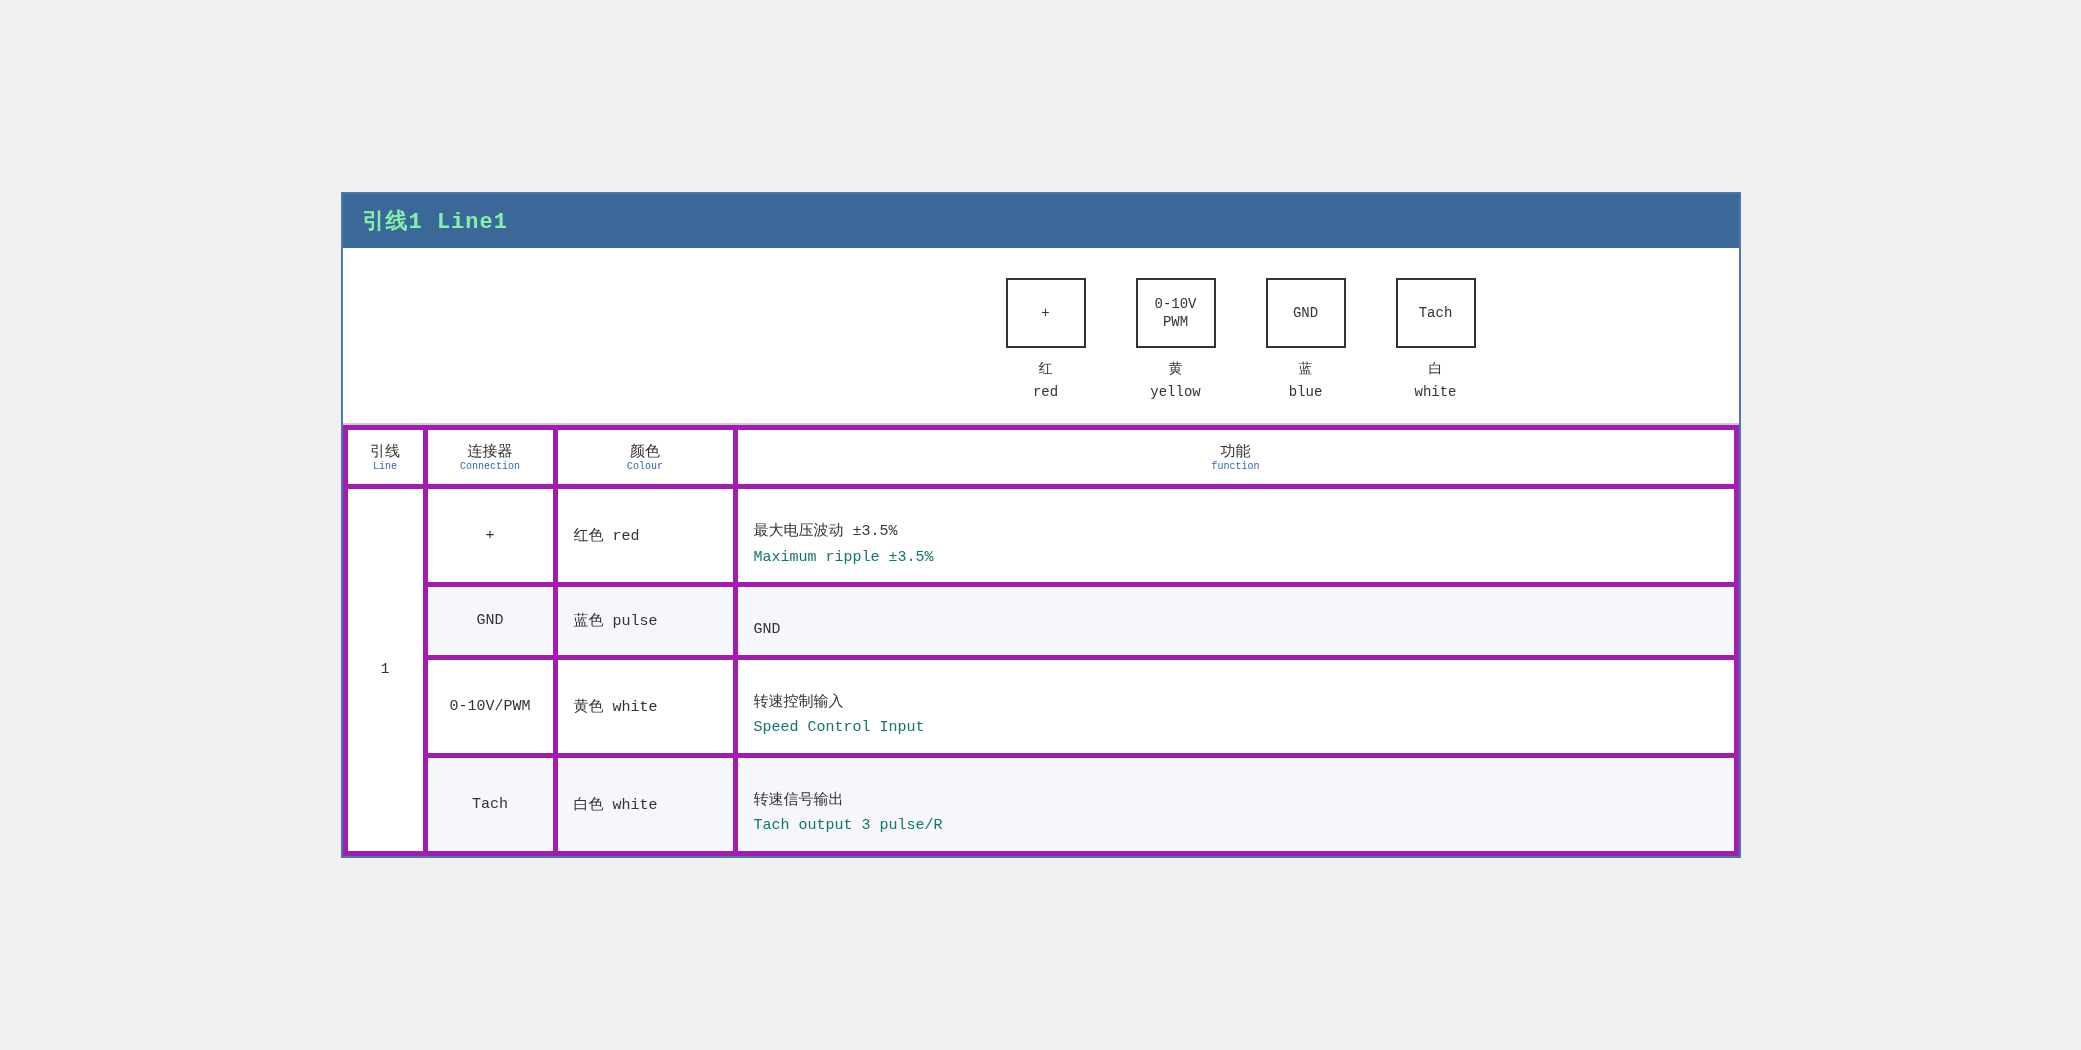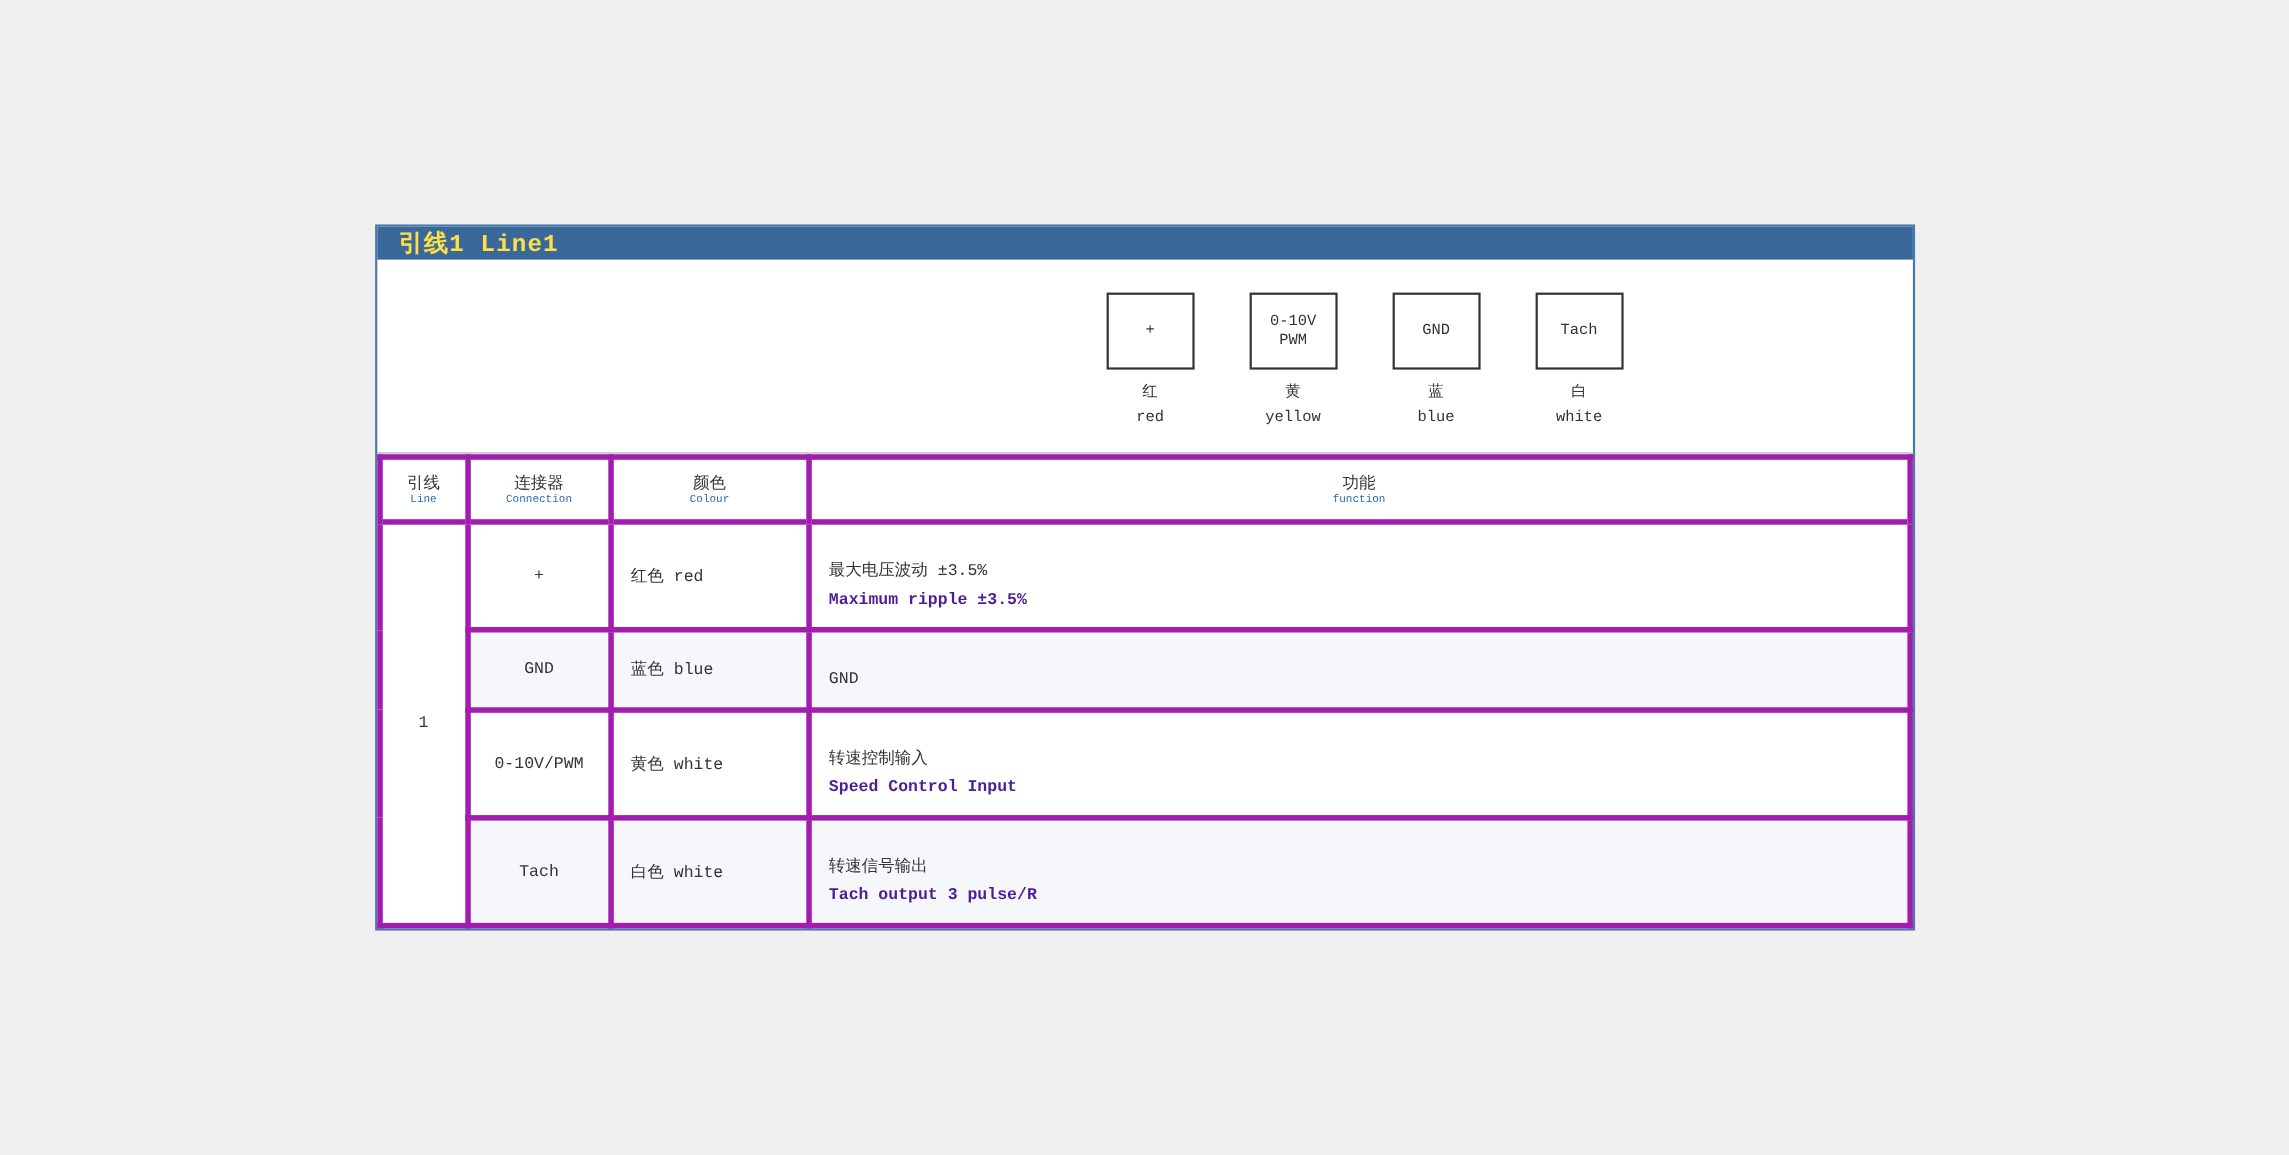--- a/index.html
+++ b/index.html
@@ -19,24 +19,24 @@
     }
 
     .outer-container {
       width: 1400px;
       border: 2px solid #4a7aad;
       background: #ffffff;
     }
 
     .title-bar {
       background: #3a6899;
-      color: #fde047;
+      color: #86efac;
       font-size: 22px;
       font-weight: bold;
-      padding: 0 20px;
+      padding: 12px 20px;
       letter-spacing: 1px;
     }
 
     .diagram-section {
       padding: 30px 20px 20px 20px;
       border-bottom: 2px solid #cccccc;
       display: flex;
       justify-content: center;
       align-items: flex-start;
     }
@@ -140,22 +140,21 @@
     }
 
     .function-cell .zh-text {
       display: block;
       color: #333333;
       margin-top: 18px;
     }
 
     .function-cell .en-text {
       display: block;
-      color: #4c1d95;
-      font-weight: bold;
+      color: #0f766e;
     }
 
     .row-alt {
       background: #f5f7fa;
     }
 
     .row-normal {
       background: #ffffff;
     }
   </style>
@@ -218,21 +217,21 @@
           <td class="line-number-cell" rowspan="4">1</td>
           <td class="connection-cell">+</td>
           <td class="colour-cell">红色 red</td>
           <td class="function-cell">
             <span class="zh-text">最大电压波动 ±3.5%</span>
             <span class="en-text">Maximum ripple ±3.5%</span>
           </td>
         </tr>
         <tr class="row-alt">
           <td class="connection-cell">GND</td>
-          <td class="colour-cell">蓝色 blue</td>
+          <td class="colour-cell">蓝色 pulse</td>
           <td class="function-cell">
             <span class="zh-text">GND</span>
           </td>
         </tr>
         <tr class="row-normal">
           <td class="connection-cell">0-10V/PWM</td>
           <td class="colour-cell">黄色 white</td>
           <td class="function-cell">
             <span class="zh-text">转速控制输入</span>
             <span class="en-text">Speed Control Input</span>

